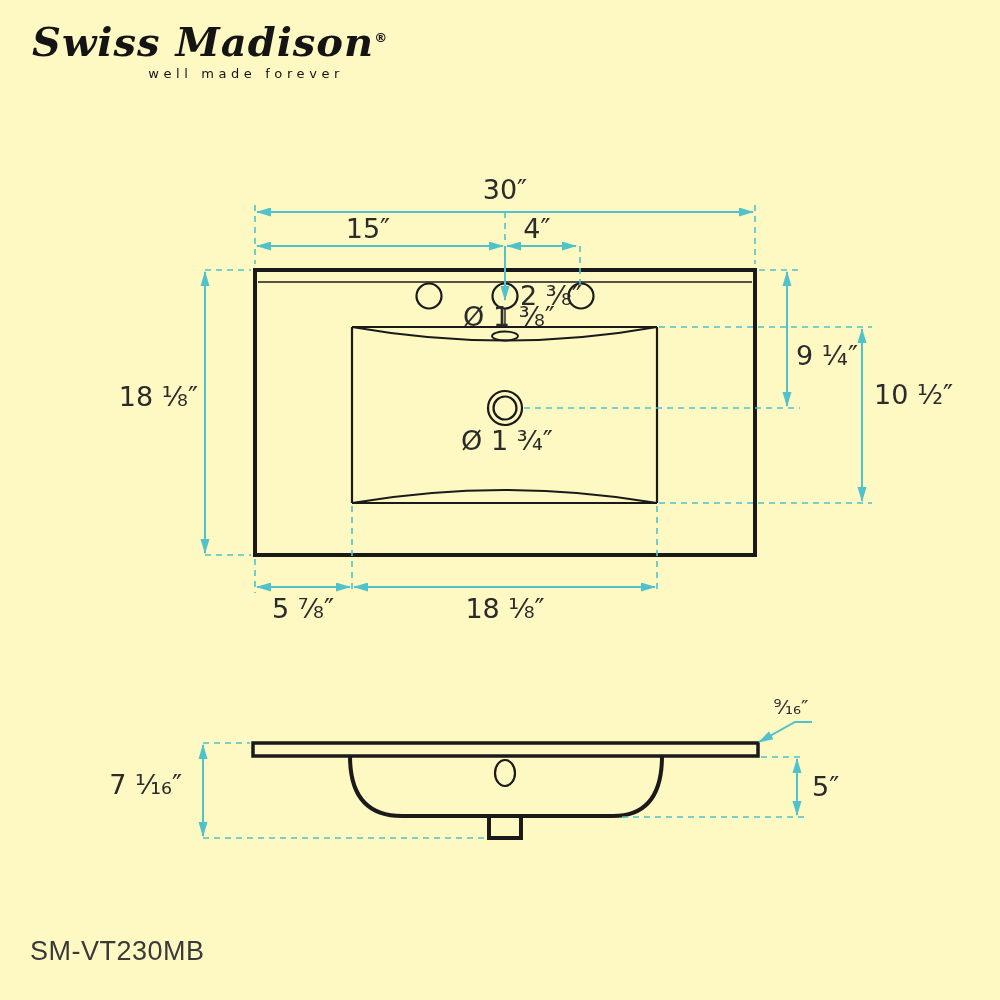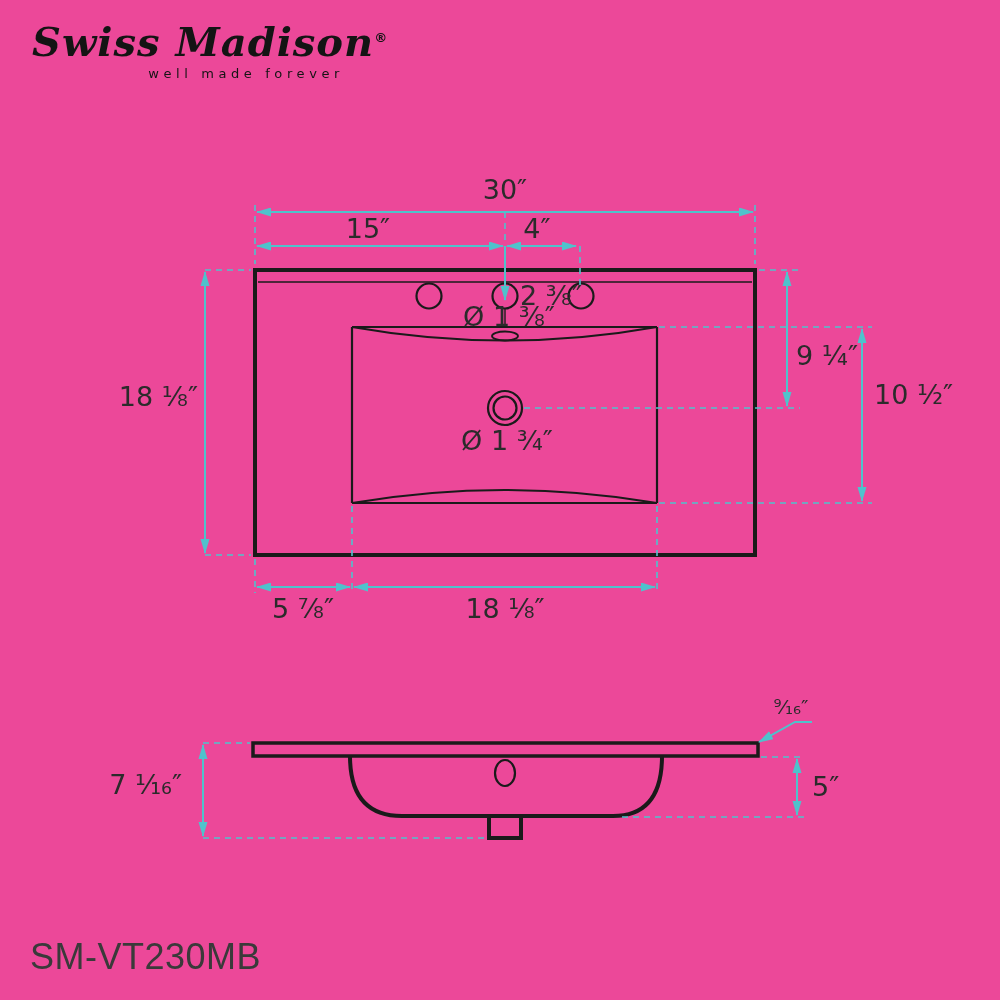--- a/index.html
+++ b/index.html
@@ -1,26 +1,26 @@
 <!DOCTYPE html>
 <html><head>
 <meta charset="utf-8">
 <style>
   html,body{margin:0;padding:0;background:#ffffff;}
-  .canvas{position:relative;width:1000px;height:1000px;background:#ec4899;overflow:hidden;
+  .canvas{position:relative;width:1000px;height:1000px;background:#fef9c3;overflow:hidden;
           font-family:"DejaVu Sans",sans-serif;}
   .logo{position:absolute;left:32px;top:20px;width:312px;color:#141414;}
   .logo-script{font-family:"DejaVu Serif",serif;font-style:italic;font-weight:bold;
                font-size:40px;line-height:1.1;letter-spacing:1px;white-space:nowrap;}
   .logo-reg{font-size:13px;vertical-align:super;font-family:"DejaVu Sans",sans-serif;
             font-style:normal;font-weight:bold;}
   .logo-tagline{font-family:"DejaVu Sans",sans-serif;font-weight:normal;font-size:13px;
                 letter-spacing:4.6px;text-align:right;margin-top:2px;color:#141414;}
   .part-number{position:absolute;left:30px;top:936px;font-family:"Liberation Sans",sans-serif;
-               font-size:36px;color:#3a3a3a;letter-spacing:0.5px;}
+               font-size:27px;color:#3a3a3a;letter-spacing:0.5px;}
   svg{position:absolute;left:0;top:0;}
   svg text{font-family:"DejaVu Sans",sans-serif;font-size:27px;fill:#2b2b2b;}
   svg text.small{font-size:20px;}
 </style>
 </head>
 <body>
 
 <div class="canvas">
 
   <div class="logo">

